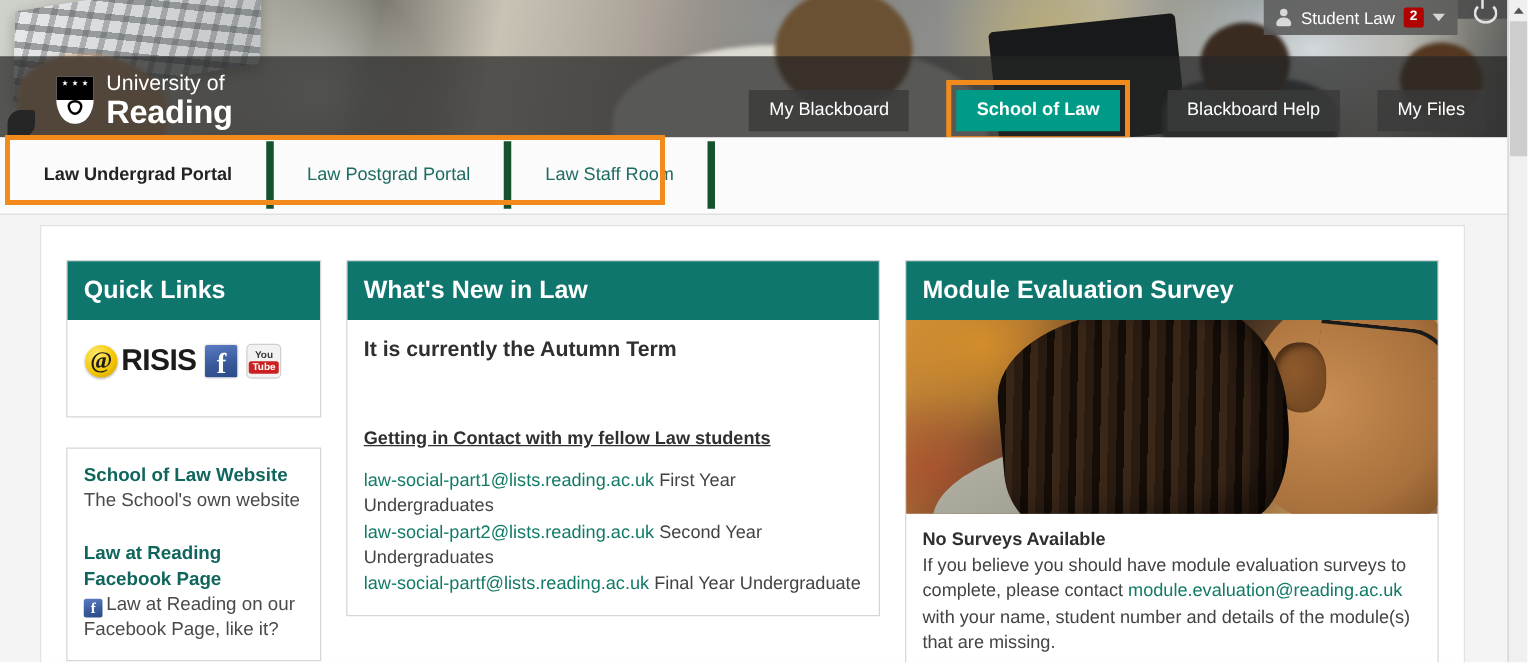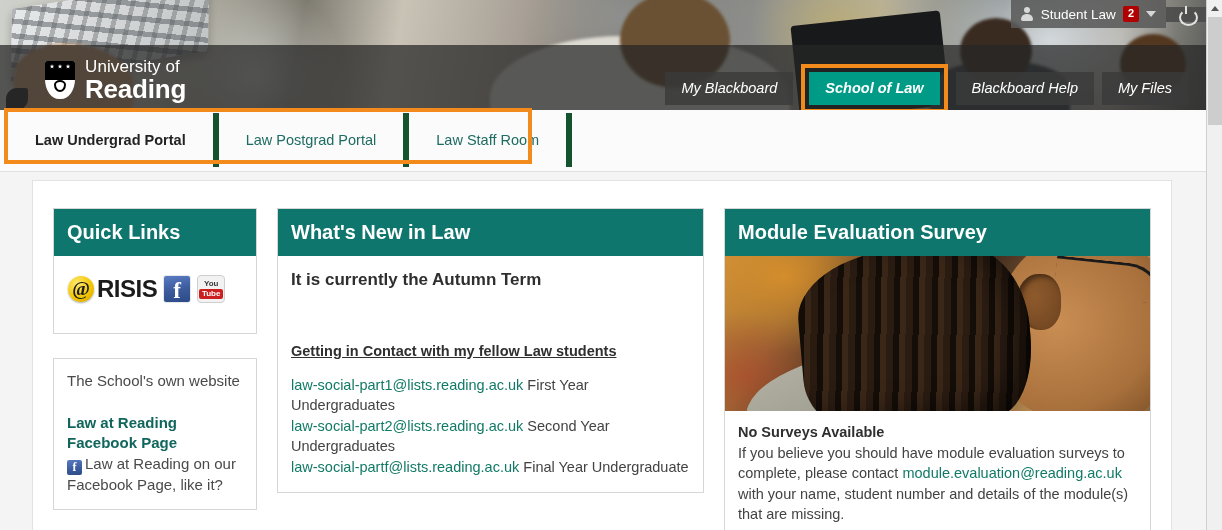--- a/index.html
+++ b/index.html
@@ -78,21 +78,21 @@
   .shield .inner {
     position:absolute; left:9px; top:19px; width:12px; height:12px;
     border-radius:50% 50% 50% 50% / 40% 40% 60% 60%;
     border:2px solid #000;
   }
   #logo-text { color:#fff; line-height:1.0; }
   #logo-text .l1 { font-size:17px; font-weight:400; letter-spacing:.1px; }
   #logo-text .l2 { font-size:26px; font-weight:700; letter-spacing:-.2px; margin-top:1px;}
 
   
-  #userbar { position:absolute; right:0; top:0; display:flex; align-items:center; height:28px; }
+  #userbar { position:absolute; right:0; top:0; display:flex; align-items:flex-start; height:28px; }
   #user-chip {
     display:flex; align-items:center; gap:7px; padding:0 10px 0 9px;
     background: rgba(90,90,90,.88); color:#fff; font-size:13.5px; height:28px;
   }
   .avatar-ic { width:14px; height:14px; position:relative; display:inline-block; }
   .avatar-ic::before { content:""; position:absolute; left:4px; top:0; width:6px; height:6px; border-radius:50%; background:#d8d8d8;}
   .avatar-ic::after  { content:""; position:absolute; left:1px; top:7px; width:12px; height:7px; border-radius:6px 6px 2px 2px; background:#d8d8d8;}
   .badge {
     background:#b00000; color:#fff; font-size:11px; font-weight:700;
     padding:1px 5px; border-radius:2px; line-height:1.25;
@@ -101,21 +101,21 @@
   #power-btn {
     width:40px; background: rgba(75,75,75,.9);
     display:flex; align-items:center; justify-content:center;
   }
   .power-ic { width:15px;height:15px; position:relative; }
   .power-ic::before{ content:""; position:absolute; left:0; top:2px; width:15px;height:13px;
     border:2px solid #e2e2e2; border-radius:50%; border-top-color:transparent; }
   .power-ic::after{ content:""; position:absolute; left:6.5px; top:-1px; width:2px;height:8px; background:#e2e2e2;}
 
   
-  #primary-nav { position:absolute; right:18px; top:64px; display:flex; gap:8px; align-items:center;font-style:italic; }
+  #primary-nav { position:absolute; right:18px; top:64px; display:flex; gap:30px; align-items:center; }
   .pnav {
     background: rgba(58,58,58,.82); color:#fff; font-size:14.5px;
     padding:8px 16px; white-space:nowrap; line-height:1.2;
   }
   .pnav.active { background:#009b87; font-weight:700; }
   #active-wrap {
     border:4px solid #f38b1c; padding:4px; line-height:0;
   }
 
   
@@ -358,20 +358,21 @@
                 <span class="yt-sq">
                   <span class="you">You</span>
                   <span class="tube">Tube</span>
                 </span>
               </div>
             </div>
           </div>
 
           <div class="module">
             <div class="module-body">
+              <div class="hl-title">School of Law Website</div>
               <div class="hl-sub">The School's own website</div>
               <div class="hl-gap"></div>
               <div class="hl-title">Law at Reading Facebook Page</div>
               <div class="hl-sub">
                 <span class="fb-mini">f</span><span>Law at Reading on our Facebook Page, like it?</span>
               </div>
             </div>
           </div>
 
         </div>

